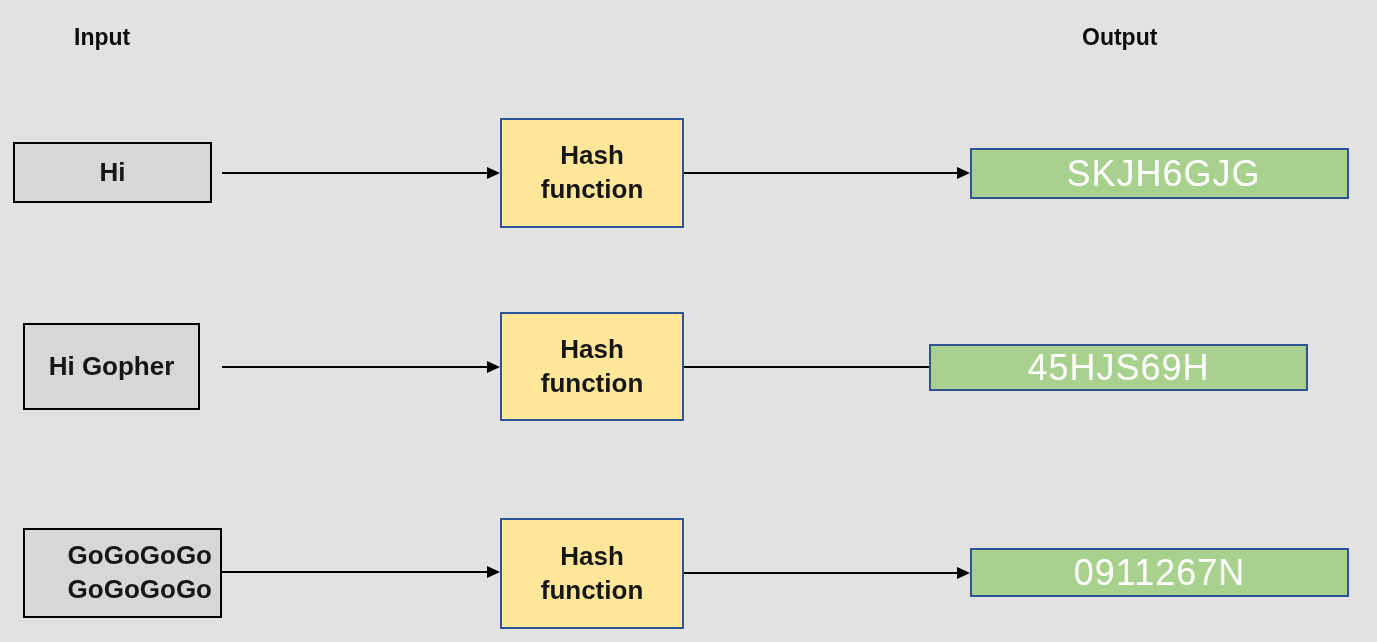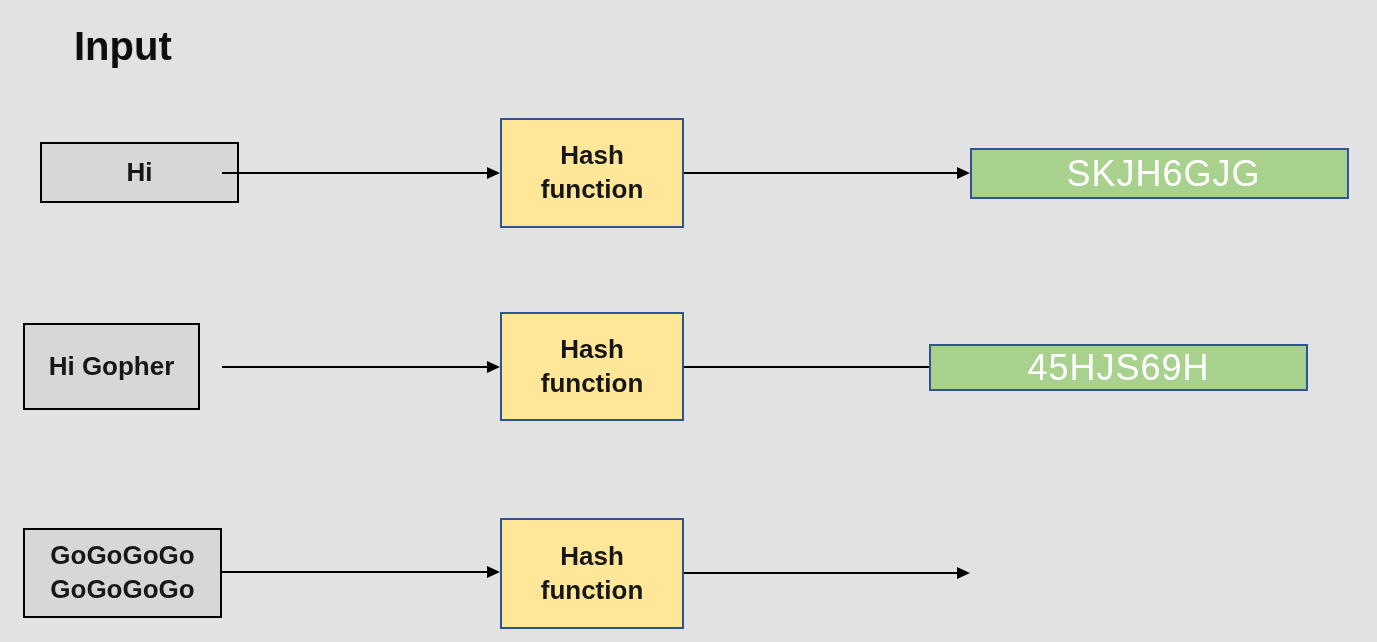--- a/index.html
+++ b/index.html
@@ -6,21 +6,21 @@
   .canvas {
     position: relative;
     width: 1377px;
     height: 642px;
     background: #e2e2e2;
     font-family: "Liberation Sans", sans-serif;
     overflow: hidden;
   }
   .col-header {
     position: absolute;
-    font-size: 40px;
+    font-size: 23px;
     font-weight: bold;
     color: #0d0d0d;
     white-space: nowrap;
   }
   #hdr-input  { left: 74px;  top: 24px; }
   #hdr-output { left: 1082px; top: 24px; }
 
   .box {
     position: absolute;
     display: flex;
@@ -50,35 +50,35 @@
   .output-box {
     background: #a9d18e;
     border: 2px solid #2f5496;
     color: #ffffff;
     font-weight: normal;
     font-size: 36px;
     letter-spacing: 1px;
   }
 
   
-  #in-1   { left: 40px;  top: 142px; width: 199px; height: 61px;  }
+  #in-1   { left: 13px;  top: 142px; width: 199px; height: 61px;  }
   #hash-1 { left: 500px; top: 118px; width: 184px; height: 110px; }
   #out-1  { left: 970px; top: 148px; width: 379px; height: 51px; padding-left: 8px;  }
   #arr-1a { left: 222px; top: 166px; width: 278px; }
   #arr-1b { left: 684px; top: 166px; width: 286px; }
 
   
   #in-2   { left: 23px;  top: 323px; width: 177px; height: 87px;  }
   #hash-2 { left: 500px; top: 312px; width: 184px; height: 109px; }
   #out-2  { left: 929px; top: 344px; width: 379px; height: 47px;  }
   #arr-2a { left: 222px; top: 360px; width: 278px; }
   #arr-2b { left: 684px; top: 360px; width: 286px; }
 
   
-  #in-3   { left: 23px;  top: 528px; width: 199px; height: 90px;  }
+  #in-3   { left: 23px;  top: 528px; width: 199px; height: 90px; text-align: right;  }
   #hash-3 { left: 500px; top: 518px; width: 184px; height: 111px; }
   #out-3  { left: 970px; top: 548px; width: 379px; height: 49px;  }
   #arr-3a { left: 222px; top: 565px; width: 278px; }
   #arr-3b { left: 684px; top: 566px; width: 286px; }
 
   .arrow {
     position: absolute;
     display: flex;
     align-items: center;
     height: 14px;
@@ -95,20 +95,21 @@
     border-top: 6px solid transparent;
     border-bottom: 6px solid transparent;
   }
 </style>
 </head>
 <body>
 
 <div class="canvas">
 
   <div class="col-header" id="hdr-input">Input</div>
+  <div class="col-header" id="hdr-output">Output</div>
 
   <div class="box input-box" id="in-1">Hi</div>
   <div class="arrow" id="arr-1a">
     <div class="line"></div>
     <div class="head"></div>
   </div>
   <div class="box hash-box" id="hash-1">Hash function</div>
   <div class="arrow" id="arr-1b">
     <div class="line"></div>
     <div class="head"></div>
@@ -130,14 +131,15 @@
   <div class="box input-box" id="in-3">GoGoGoGo GoGoGoGo</div>
   <div class="arrow" id="arr-3a">
     <div class="line"></div>
     <div class="head"></div>
   </div>
   <div class="box hash-box" id="hash-3">Hash function</div>
   <div class="arrow" id="arr-3b">
     <div class="line"></div>
     <div class="head"></div>
   </div>
+  <div class="box output-box" id="out-3">0911267N</div>
 
 </div>
 
 </body></html>

